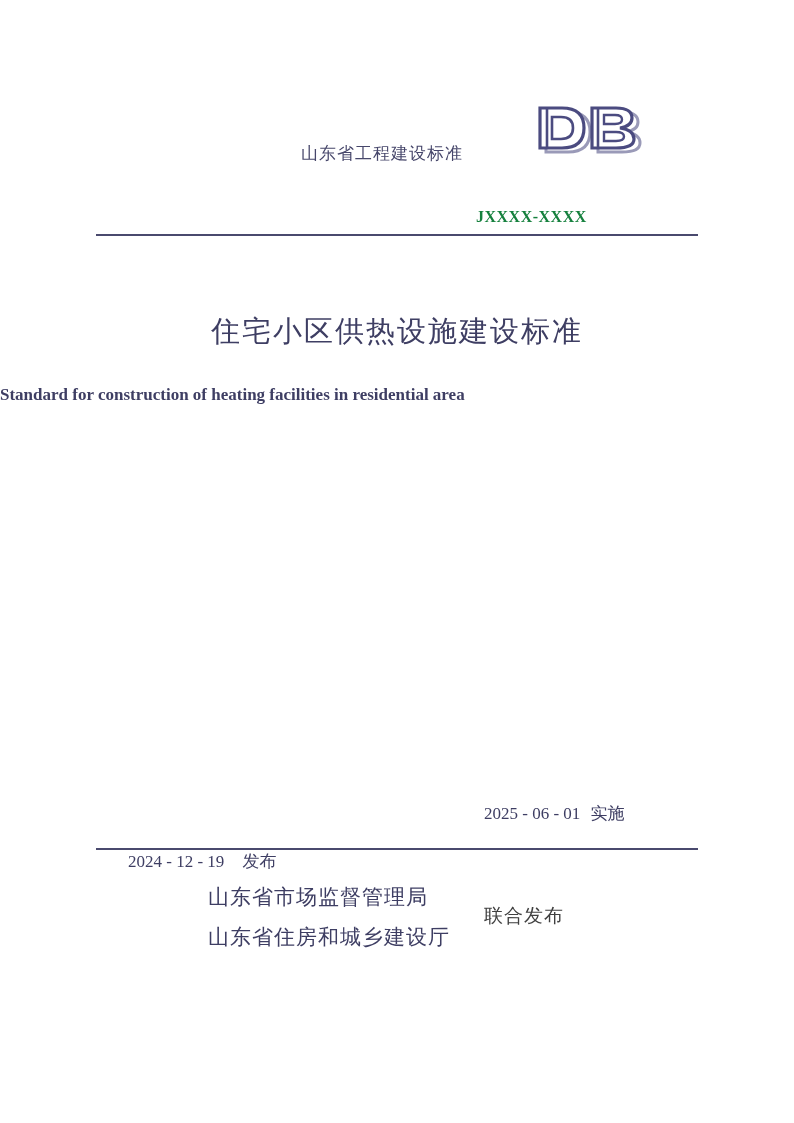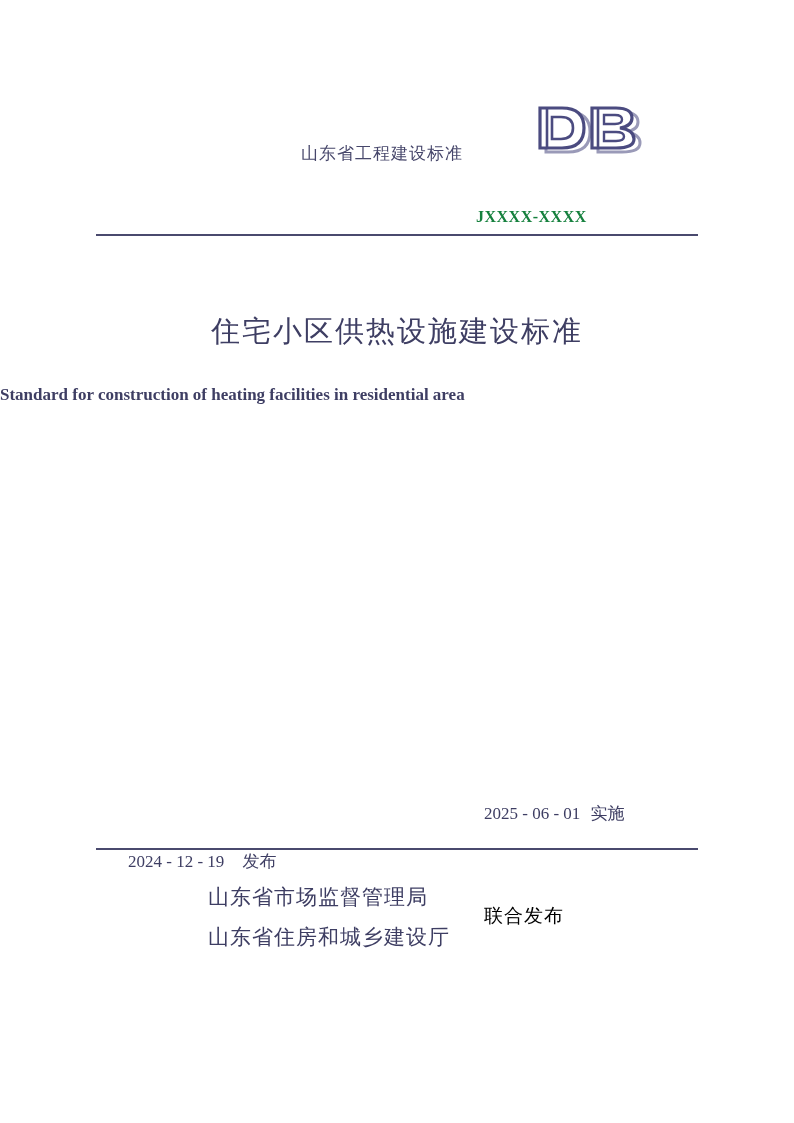--- a/index.html
+++ b/index.html
@@ -155,21 +155,21 @@
     letter-spacing: 1px;
     color: #3e3e63;
   }
   .joint {
     position: absolute;
     left: 484px;
     top: 903px;
     font-family: "Liberation Sans", sans-serif;
     font-size: 19px;
     letter-spacing: 1px;
-    color: #000000;
+    color: #404040;
     white-space: nowrap;
   }
 </style>
 </head>
 <body>
 
 <div class="page">
 
   <div class="header-row">
     <div class="issuer-line">山东省工程建设标准</div>

